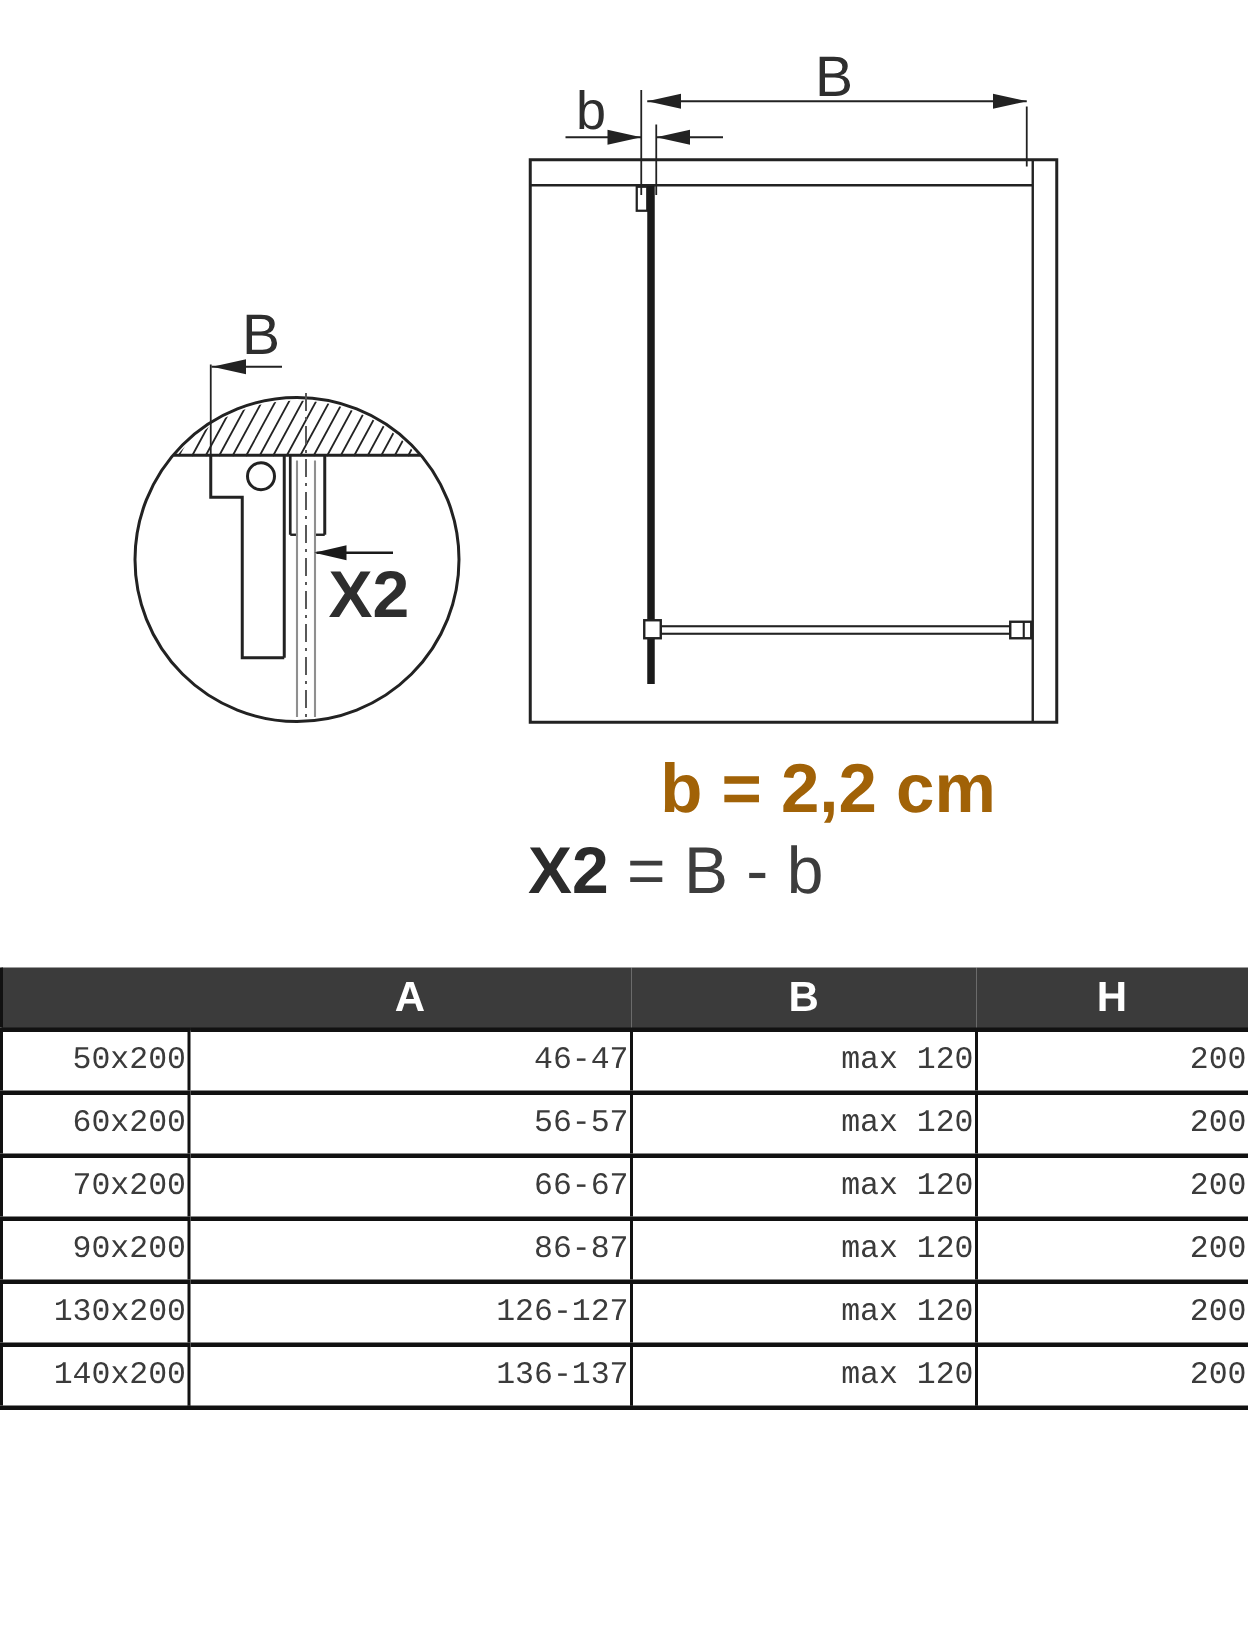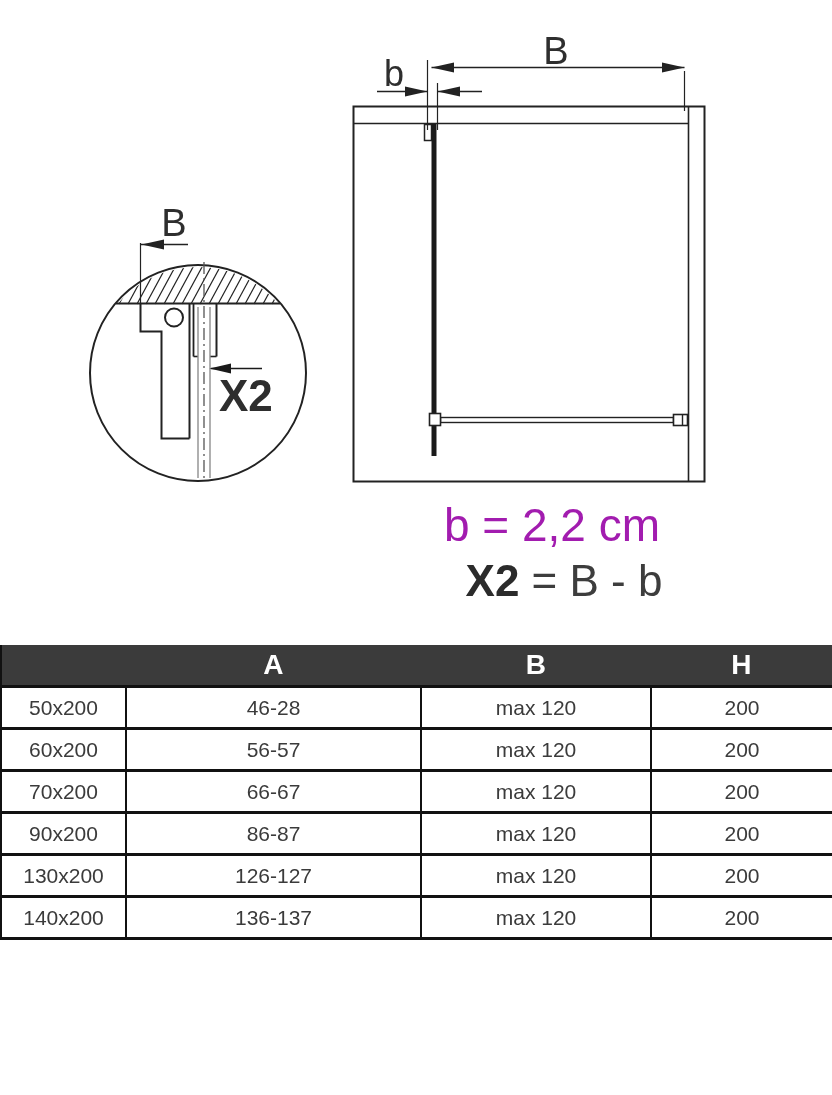--- a/index.html
+++ b/index.html
@@ -10,22 +10,22 @@
     font-family:"Liberation Sans", sans-serif;
     overflow:hidden;
   }
   svg{display:block;}
   .diagram{position:absolute;top:0;left:0;}
   .dim-label{
     font-family:"Liberation Sans", sans-serif;
     fill:#2e2e2e;
   }
   .formula-line1{position:absolute;top:502px;left:352px;width:400px;text-align:center;
-    font-size:46px;line-height:46px;color:#a21caf;}
-  .formula-line2{position:absolute;top:558px;left:364px;width:400px;text-align:center;
+    font-size:46px;line-height:46px;color:#a16207;font-weight:bold;}
+  .formula-line2{position:absolute;top:558px;left:352px;width:400px;text-align:left;
     font-size:44px;line-height:46px;color:#3d3d3d;}
   .formula-line2 .bold{font-weight:bold;color:#2b2b2b;}
 
   .spec-table-wrap{position:absolute;top:645px;left:0;width:832px;}
   table.spec{
     border-collapse:collapse;table-layout:fixed;width:832px;
     border-left:2px solid var(--border,#111);
     border-right:2px solid var(--border,#111);
     border-bottom:3px solid var(--border,#111);
   }
@@ -33,22 +33,22 @@
     background:var(--header-bg,#3b3b3b);
     color:var(--header-text,#fff);
     font-size:28px;font-weight:bold;
     height:38px;border:none;text-align:center;
     letter-spacing:0.5px;
   }
   table.spec td{
     border-top:3px solid var(--border,#111);
     border-left:2px solid var(--border,#111);
     border-right:2px solid var(--border,#111);
-    height:37px;text-align:center;vertical-align:middle;
-    font-size:21px;color:#3b3b3b;
+    height:37px;text-align:right;vertical-align:middle;
+    font-size:21px;color:#3b3b3b;font-family:Liberation Mono, monospace;
   }
 </style>
 </head>
 <body>
 
 <div class="page">
 
   <svg class="diagram" width="832" height="645" viewBox="0 0 832 645">
 
     <g stroke="#222" fill="none" stroke-width="2">
@@ -174,21 +174,21 @@
         <tr>
           <th></th>
           <th>A</th>
           <th>B</th>
           <th>H</th>
         </tr>
       </thead>
       <tbody>
           <tr>
             <td>50x200</td>
-            <td>46-28</td>
+            <td>46-47</td>
             <td>max 120</td>
             <td>200</td>
           </tr>
           <tr>
             <td>60x200</td>
             <td>56-57</td>
             <td>max 120</td>
             <td>200</td>
           </tr>
           <tr>

